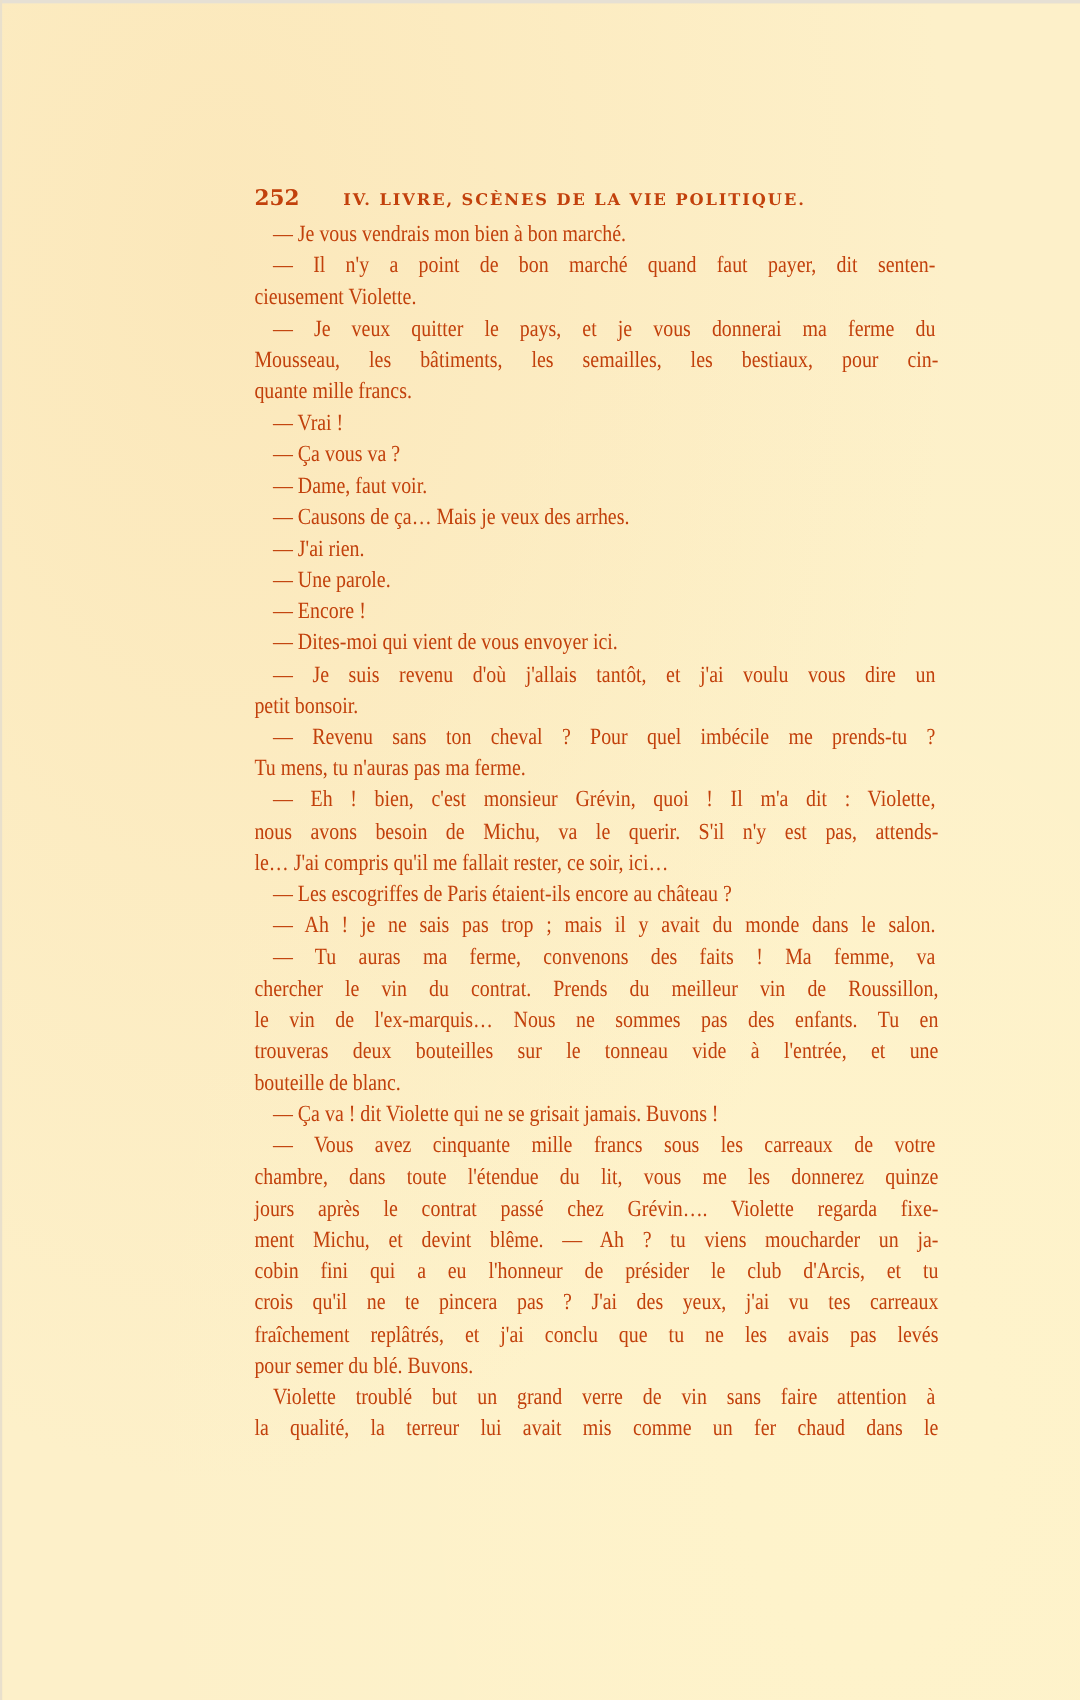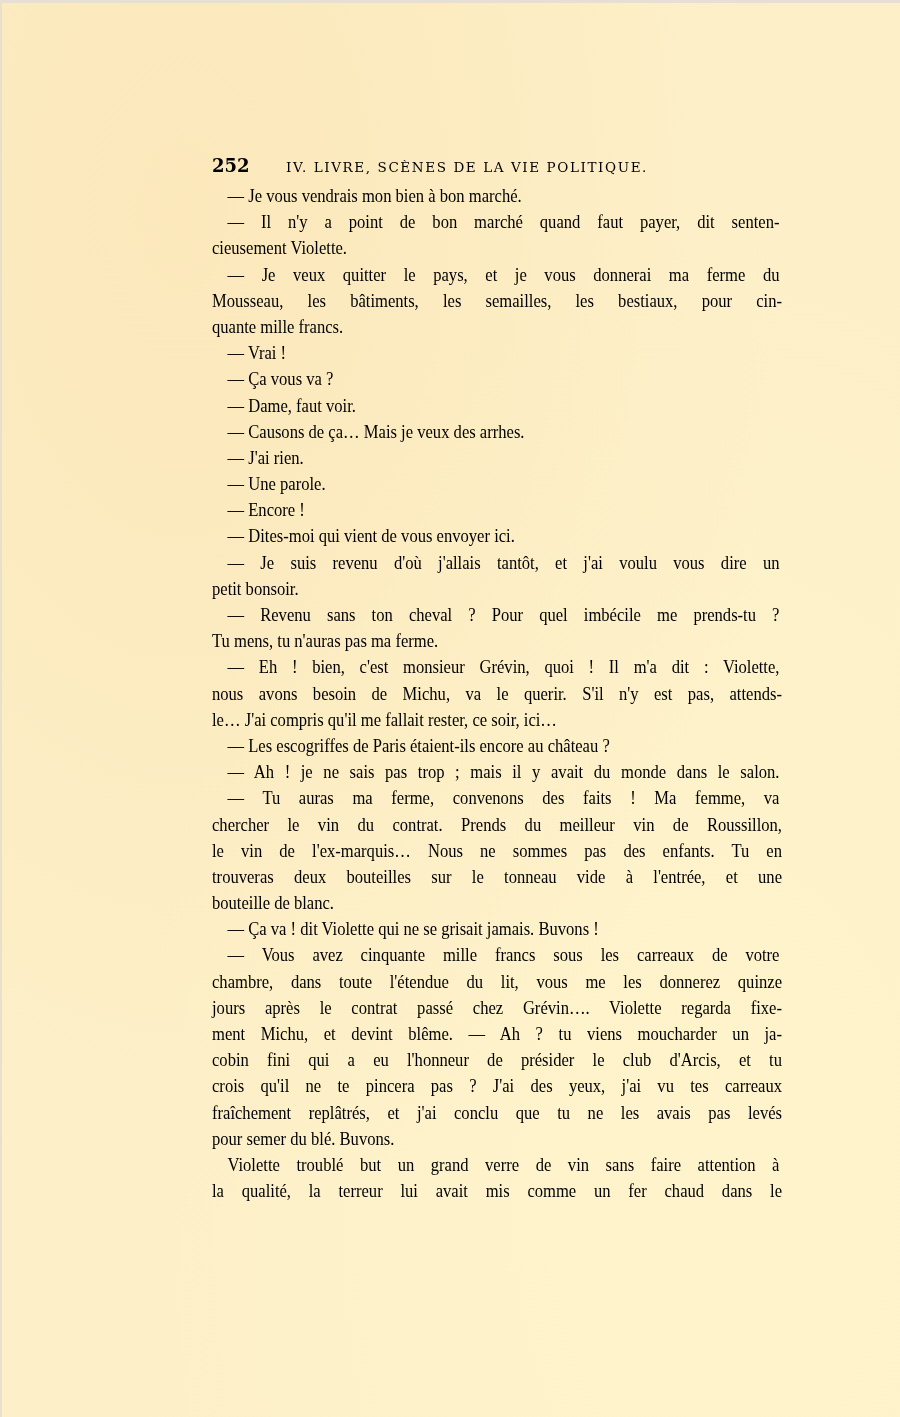--- a/index.html
+++ b/index.html
@@ -17,34 +17,34 @@
   }
   .edge-top {
     position: absolute; left: 0; top: 0; width: 900px; height: 3px; background: #e6e0d4;
   }
   .edge-left {
     position: absolute; left: 0; top: 0; width: 2px; height: 1417px; background: #e9e0cc;
   }
   .text-block {
     position: absolute; left: 212px; top: 155px; width: 570px;
     font-family: "Liberation Serif", "DejaVu Serif", serif;
-    color: #000000;
+    color: #c2410c;
   }
   .header {
     display: flex; align-items: baseline;
     height: 26px; margin-bottom: 2px;
   }
   .page-num {
     font-family: "DejaVu Serif", serif;
     font-weight: bold; font-size: 18px; letter-spacing: 0px;
     width: 74px;
   }
   .running-head {
     font-family: "DejaVu Serif", serif;
-    font-weight: normal; font-size: 13.5px; letter-spacing: 1.6px;
+    font-weight: bold; font-size: 13.5px; letter-spacing: 1.6px;
   }
   .line {
     font-size: 19.3px; line-height: 26.2px; height: 26.2px;
     white-space: nowrap; transform-origin: left center;
     transform: scaleX(0.86);
     text-align: left;
   }
   .line.justify {
     
   }

